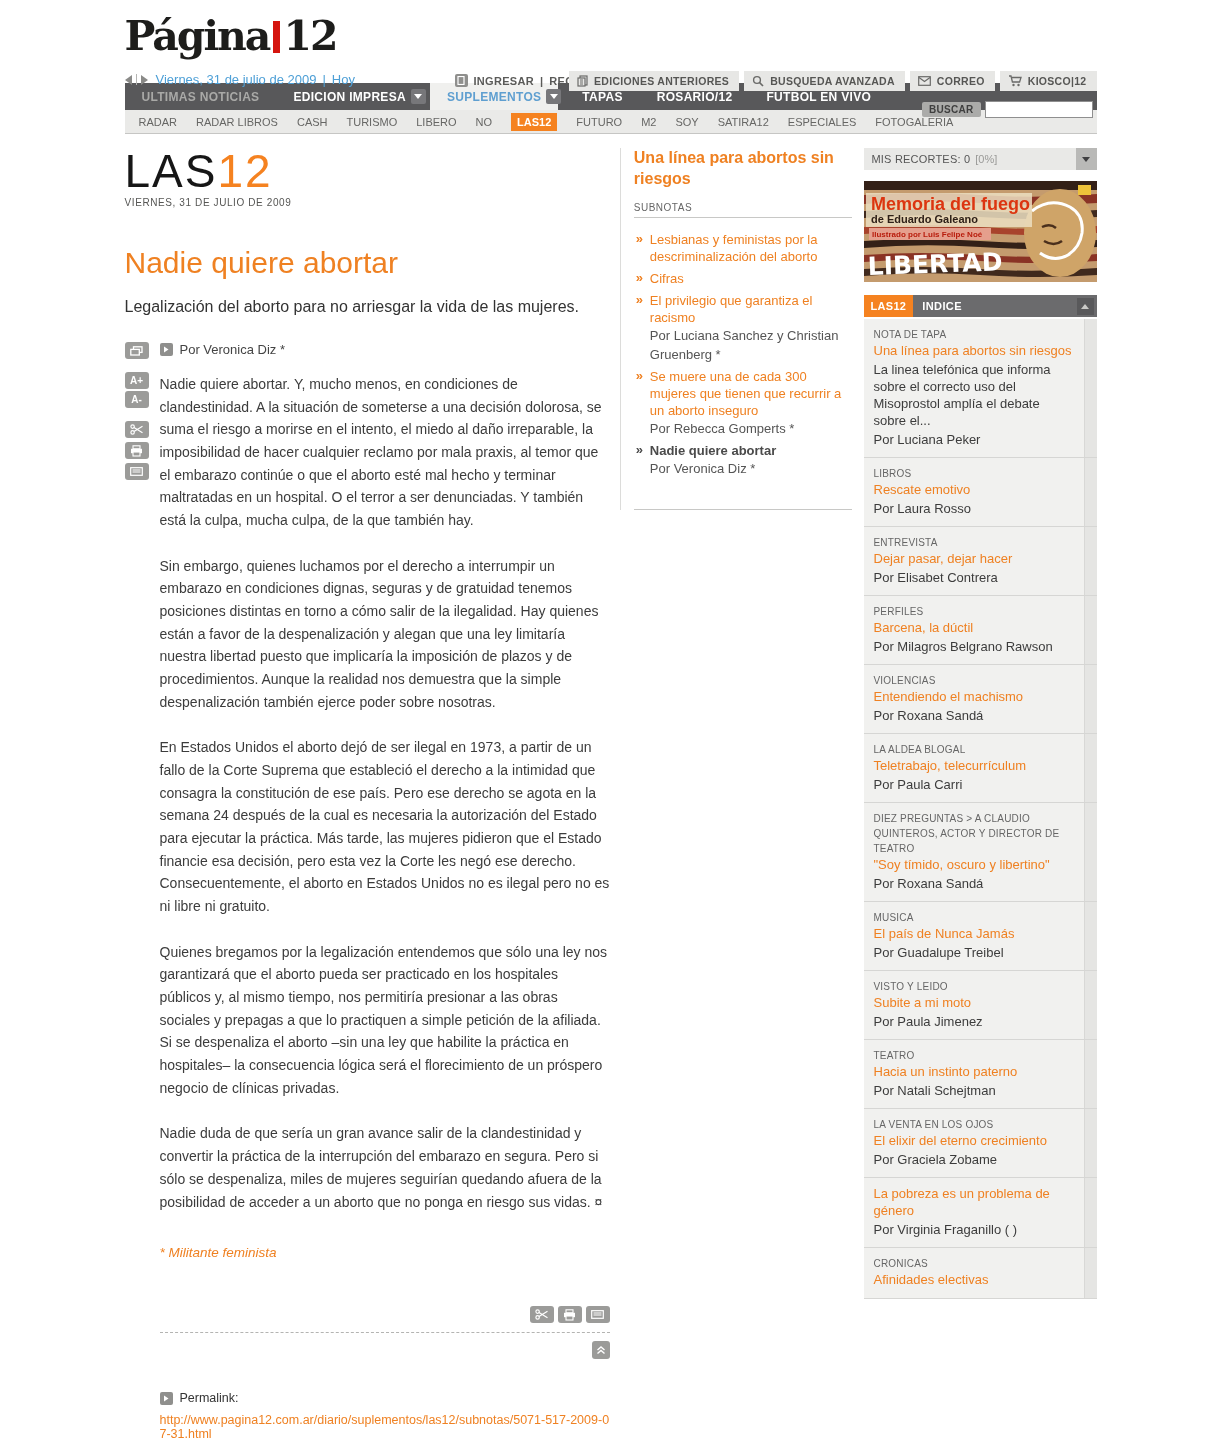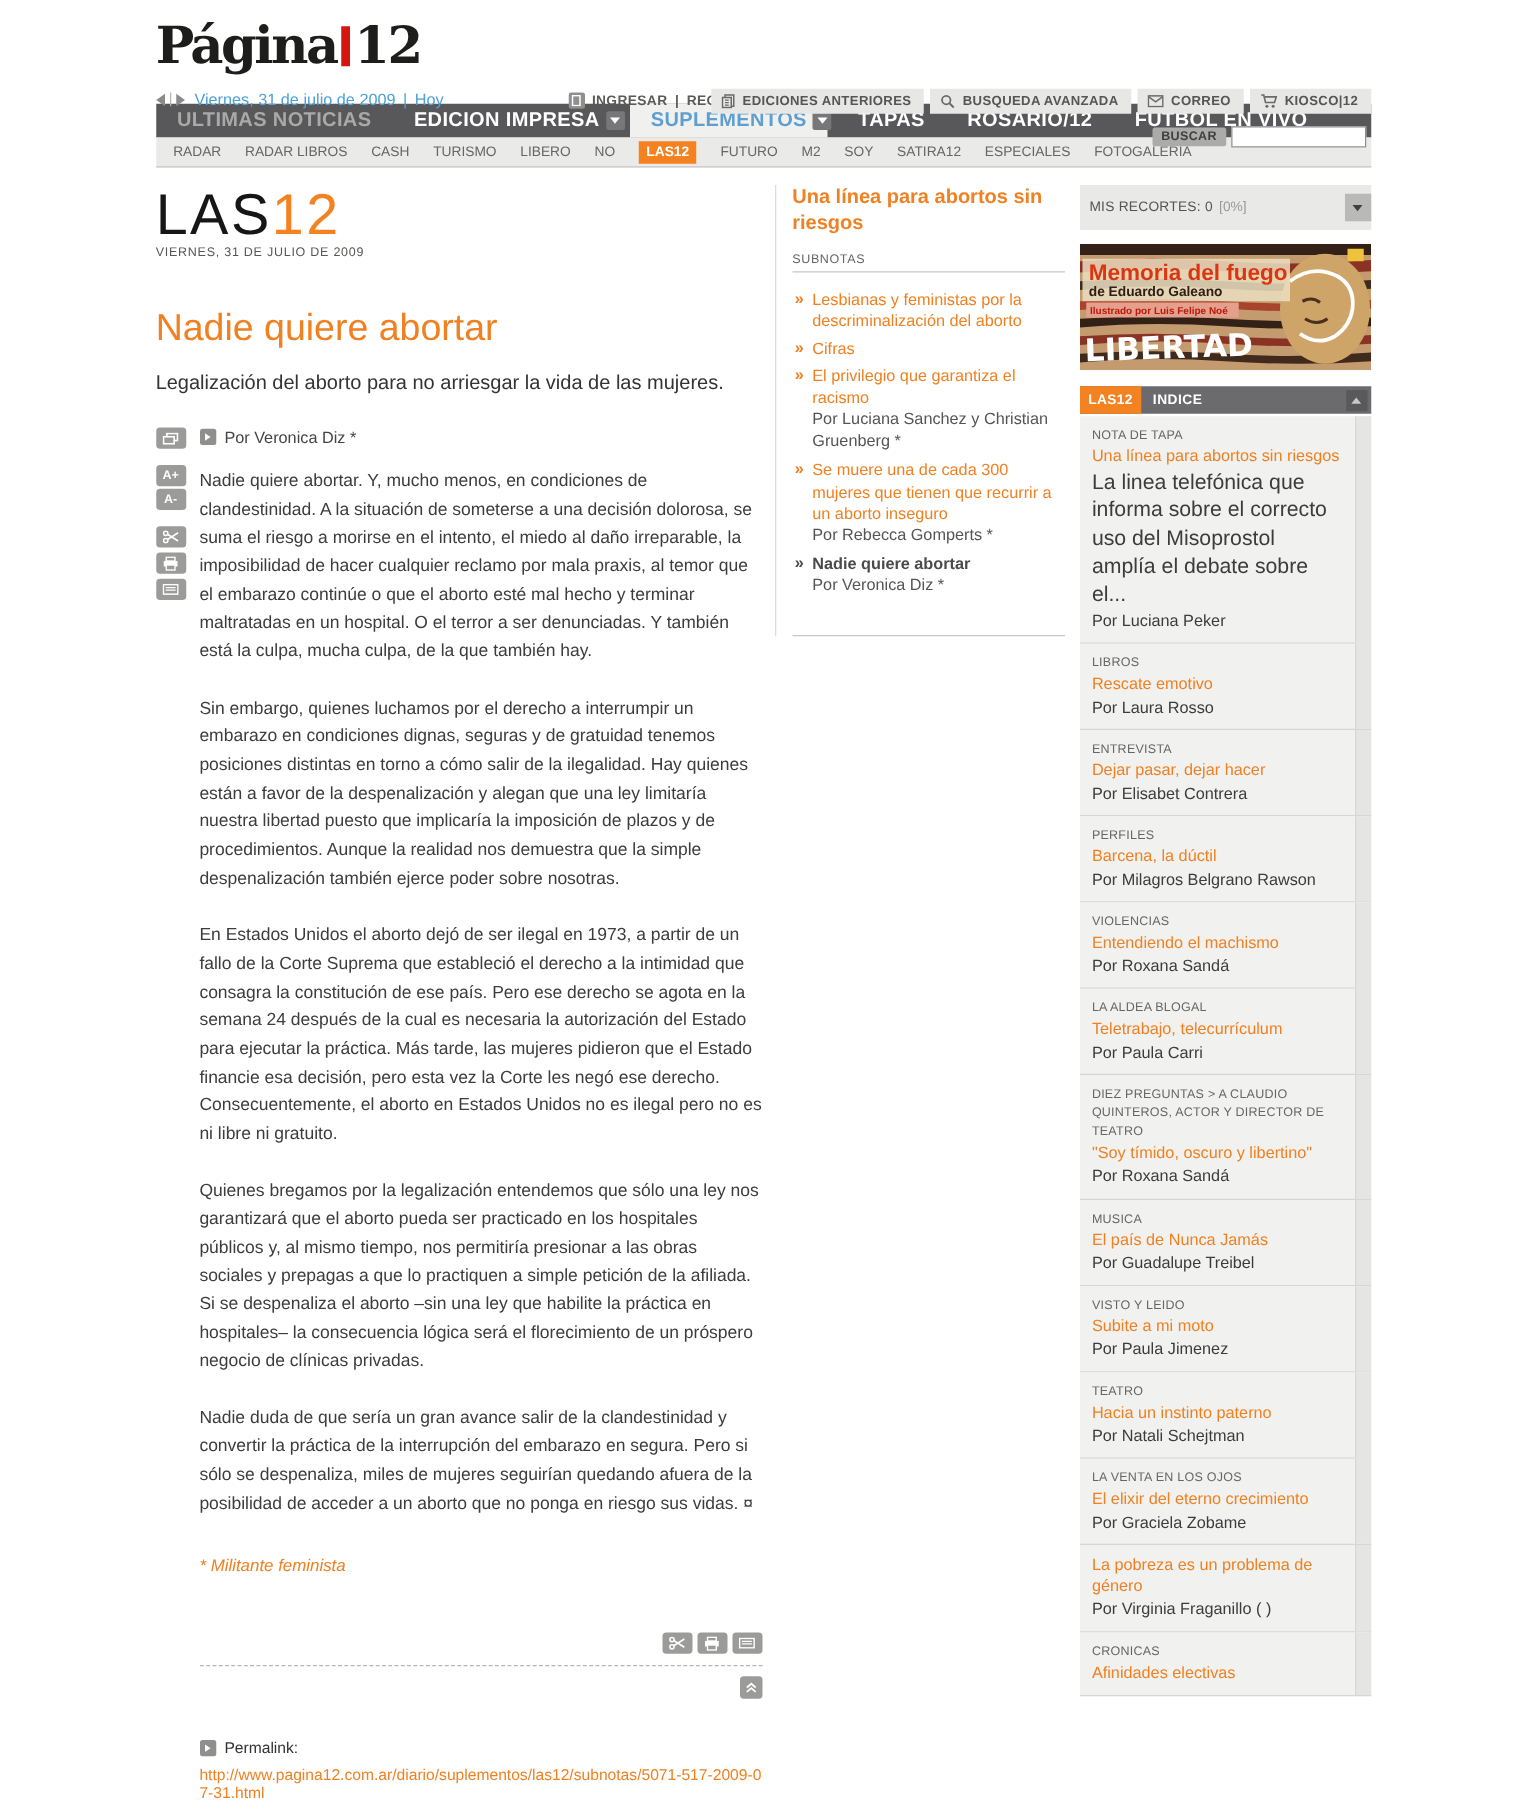--- a/index.html
+++ b/index.html
@@ -31,21 +31,21 @@
   .account a { color:#5a5a58; text-decoration:none; cursor:pointer; }
   .mini-ic { width:13px; height:13px; background:#8f8f8d; border-radius:2px; display:inline-flex;
              align-items:center; justify-content:center; flex:0 0 auto; }
 
   .utilities { position:absolute; right:0; top:71px; display:flex; gap:5px; }
   .util-btn { background:#e7e7e5; padding:4px 10px 4px 8px; display:flex; align-items:center; gap:6px;
               font-size:10.5px; font-weight:bold; color:#565654; letter-spacing:.3px; cursor:pointer; }
 
   
   .mainnav { height:27px; background:#58585a; display:flex; align-items:stretch; }
-  .mn-item { display:flex; align-items:center; padding:0 17px; font-size:16px; font-weight:bold;
+  .mn-item { display:flex; align-items:center; padding:0 17px; font-size:12px; font-weight:bold;
              color:#fff; letter-spacing:.3px; cursor:pointer; white-space:nowrap; }
   .mn-item.muted { color:#a9a9a7; }
   .mn-item.active { background:#f0f0ee; color:#5f9fd0; }
   .mn-drop { width:15px; height:15px; background:#77777a; border-radius:2px; margin:6px 4px 0 -12px;
              display:flex; align-items:center; justify-content:center; cursor:pointer; align-self:flex-start; }
   .tri-down { width:0; height:0; border-left:4px solid transparent; border-right:4px solid transparent; border-top:5px solid #fff; }
   .tri-down.dark { border-top-color:#3f3f41; }
   .tri-up   { width:0; height:0; border-left:4px solid transparent; border-right:4px solid transparent; border-bottom:5px solid #c9c9c7; }
   .mn-search { margin-left:auto; display:flex; align-items:center; gap:4px; padding-right:4px; }
   .buscar-btn { background:#ababa9; color:#3f3f3f; border:none; font-size:10px; font-weight:bold;
@@ -97,39 +97,39 @@
   .rel-list { list-style:none; margin-top:13px; padding-bottom:26px; border-bottom:1px solid #c8c8c6; }
   .rel-item { display:flex; margin-bottom:5px; }
   .rel-bullet { color:#ef8122; font-size:13px; font-weight:bold; width:16px; flex:0 0 auto; padding-left:2px; }
   .rel-text { flex:1; }
   .rel-link { font-size:13px; line-height:1.32; color:#ef8122; text-decoration:none; cursor:pointer; display:block; }
   .rel-author { font-size:13px; line-height:1.32; color:#555; margin-top:1px; }
   .rel-item.current .rel-link { color:#4a4a4a; font-weight:bold; cursor:default; }
   .rel-item.current .rel-bullet { color:#4a4a4a; }
 
   
-  .recortes { height:36px; background:#e9e9e7; display:flex; align-items:center; font-size:11px; color:#555; }
+  .recortes { height:22px; background:#e9e9e7; display:flex; align-items:center; font-size:11px; color:#555; }
   .recortes .lbl { padding-left:8px; letter-spacing:.2px; }
   .recortes .pct { color:#9a9a98; margin-left:5px; }
   .recortes-drop { margin-left:auto; width:21px; height:22px; background:#b9b9b7; display:flex;
                    align-items:center; justify-content:center; cursor:pointer; }
   .ad { margin-top:11px; width:233px; height:101px; position:relative; cursor:pointer; overflow:hidden; }
   .indice-bar { margin-top:13px; height:22px; display:flex; align-items:center; background:#6b6b6d; }
   .indice-brand { background:#f58220; color:#fff; font-size:11px; font-weight:bold; height:22px;
                   display:flex; align-items:center; padding:0 7px; letter-spacing:.3px; }
   .indice-label { color:#fff; font-size:11px; font-weight:bold; padding-left:9px; letter-spacing:.4px; }
   .indice-up { margin-left:auto; margin-right:3px; width:17px; height:17px; background:#59595b;
                display:flex; align-items:center; justify-content:center; cursor:pointer; }
   .idx-list { margin-top:2px; }
   .idx-item { background:#f1f1ef; border-bottom:1px solid #d6d6d4; padding:8px 22px 9px 10px; position:relative; }
   .idx-item::after { content:""; position:absolute; right:0; top:0; bottom:0; width:12px;
                      background:#e5e5e3; border-left:1px solid #d8d8d6; }
   .idx-section { font-size:10px; color:#666; letter-spacing:.2px; line-height:1.5; margin-bottom:1px; }
   .idx-title { display:block; font-size:13px; line-height:1.3; color:#ef8122; text-decoration:none; cursor:pointer; }
-  .idx-teaser { font-size:17px; line-height:1.32; color:#3c3c3c; margin-top:1px; }
+  .idx-teaser { font-size:13px; line-height:1.32; color:#3c3c3c; margin-top:1px; }
   .idx-author { font-size:13px; line-height:1.32; color:#3c3c3c; margin-top:1px; }
 
   svg { display:block; }
 </style>
 </head>
 <body>
 
 <div class="page">
 
   <header class="hdr">

